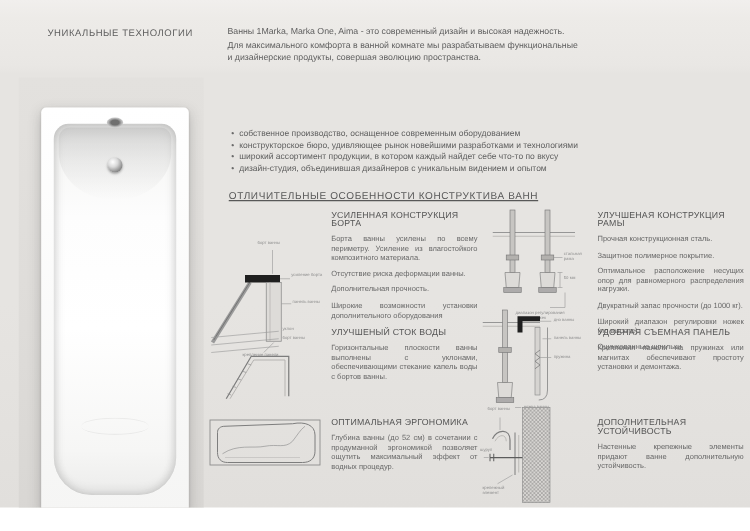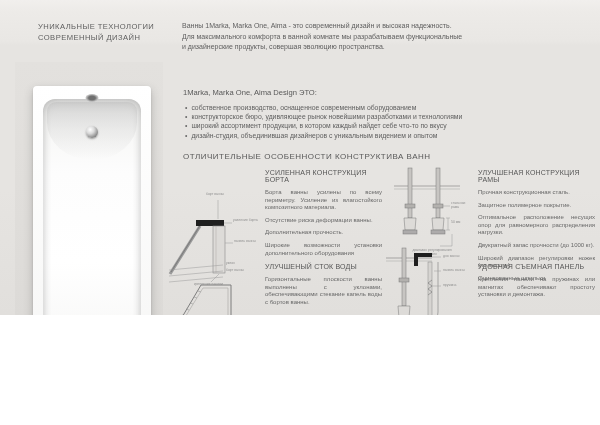--- a/index.html
+++ b/index.html
@@ -1,18 +1,18 @@
 <!DOCTYPE html>
 <html lang="ru"><head>
 <meta charset="utf-8">
 <style>
   html,body{margin:0;padding:0;}
   body{font-family:"Liberation Sans","DejaVu Sans",sans-serif;}
   .page{
-    position:relative;width:600px;height:315px;overflow:hidden;
+    position:relative;width:600px;height:406px;overflow:hidden;
     background:linear-gradient(180deg,#f1efed 0%,#edebe8 3.5%,#e9e7e4 13%,#e6e4e1 14.5%,#e6e4e1 60%,#e1dfdc 100%);
     color:#5a5a5a;
   }
   
   .slogan{position:absolute;left:38px;top:21px;font-size:7.6px;line-height:11px;letter-spacing:.45px;color:#5e5e5e;}
   .intro{position:absolute;left:182px;top:21px;font-size:7px;line-height:10.5px;color:#5e5e5e;}
   
   .tub-backdrop{position:absolute;left:15px;top:62px;width:148px;height:363px;
     background:linear-gradient(180deg,#e3e1de 0%,#dedcd9 55%,#d8d6d3 100%);}
   .tub{position:absolute;left:33px;top:86px;width:118px;height:324px;border-radius:4px;
@@ -31,51 +31,49 @@
     background:radial-gradient(ellipse,#6f6f6f 0 35%,#b9b9b9 60%,#e8e8e8 100%);}
   .drain{position:absolute;left:50%;top:40px;transform:translateX(-50%);width:12px;height:12px;border-radius:50%;
     background:radial-gradient(circle at 35% 30%,#ffffff,#d9d9d9 35%,#8e8e8e 70%,#5f5f5f);
     box-shadow:0 1px 2px rgba(0,0,0,.35);}
   
   .brand-title{position:absolute;left:183px;top:88px;font-size:7.6px;color:#585858;}
   .bullets{position:absolute;left:185px;top:103px;width:330px;}
   .bullet{display:flex;font-size:6.8px;line-height:9.2px;color:#5e5e5e;}
   .bullet::before{content:"•";margin:0 4px 0 0;font-size:6.8px;color:#6a6a6a;}
   
-  .section-title{position:absolute;left:183px;top:152px;font-size:8px;letter-spacing:.5px;color:#585858;}
+  .section-title{position:absolute;left:183px;top:152px;font-size:8px;letter-spacing:.5px;color:#585858;text-decoration:underline;}
   .f-title{font-size:7px;letter-spacing:.2px;color:#555;margin:0 0 6px;}
   .f-body p{font-size:6px;line-height:7.6px;color:#686868;margin:0 0 5px;text-align:justify;}
   .f-text{position:absolute;width:117px;}
   .diagram{position:absolute;}
   .dlabel{position:absolute;font-size:3.4px;line-height:3.9px;color:#8f8f8f;}
   svg{display:block;}
 </style>
 </head>
 <body>
 
 <div class="page">
 
   <div class="slogan">
     <div>УНИКАЛЬНЫЕ ТЕХНОЛОГИИ</div>
-    <div>СОВРЕМЕННЫЙ ДИЗАЙН</div>
   </div>
   <div class="intro">
     <div>Ванны 1Marka, Marka One, Aima - это современный дизайн и высокая надежность.</div>
     <div>Для максимального комфорта в ванной комнате мы разрабатываем функциональные</div>
     <div>и дизайнерские продукты, совершая эволюцию пространства.</div>
   </div>
 
   <div class="tub-backdrop"></div>
   <div class="tub">
     <div class="basin"></div>
     <div class="overflow"></div>
     <div class="drain"></div>
   </div>
 
-  <div class="brand-title">1Marka, Marka One, Aima Design ЭТО:</div>
   <div class="bullets">
     <div class="bullet">собственное производство, оснащенное современным оборудованием</div>
     <div class="bullet">конструкторское бюро,  удивляющее рынок новейшими разработками и технологиями</div>
     <div class="bullet">широкий ассортимент продукции, в котором каждый найдет себе что-то по вкусу</div>
     <div class="bullet">дизайн-студия, объединившая дизайнеров с уникальным видением и опытом</div>
   </div>
 
   <div class="section-title">ОТЛИЧИТЕЛЬНЫЕ ОСОБЕННОСТИ КОНСТРУКТИВА ВАНН</div>
 
   <div class="diagram" style="left:166px;top:190px;width:94px;height:100px">

